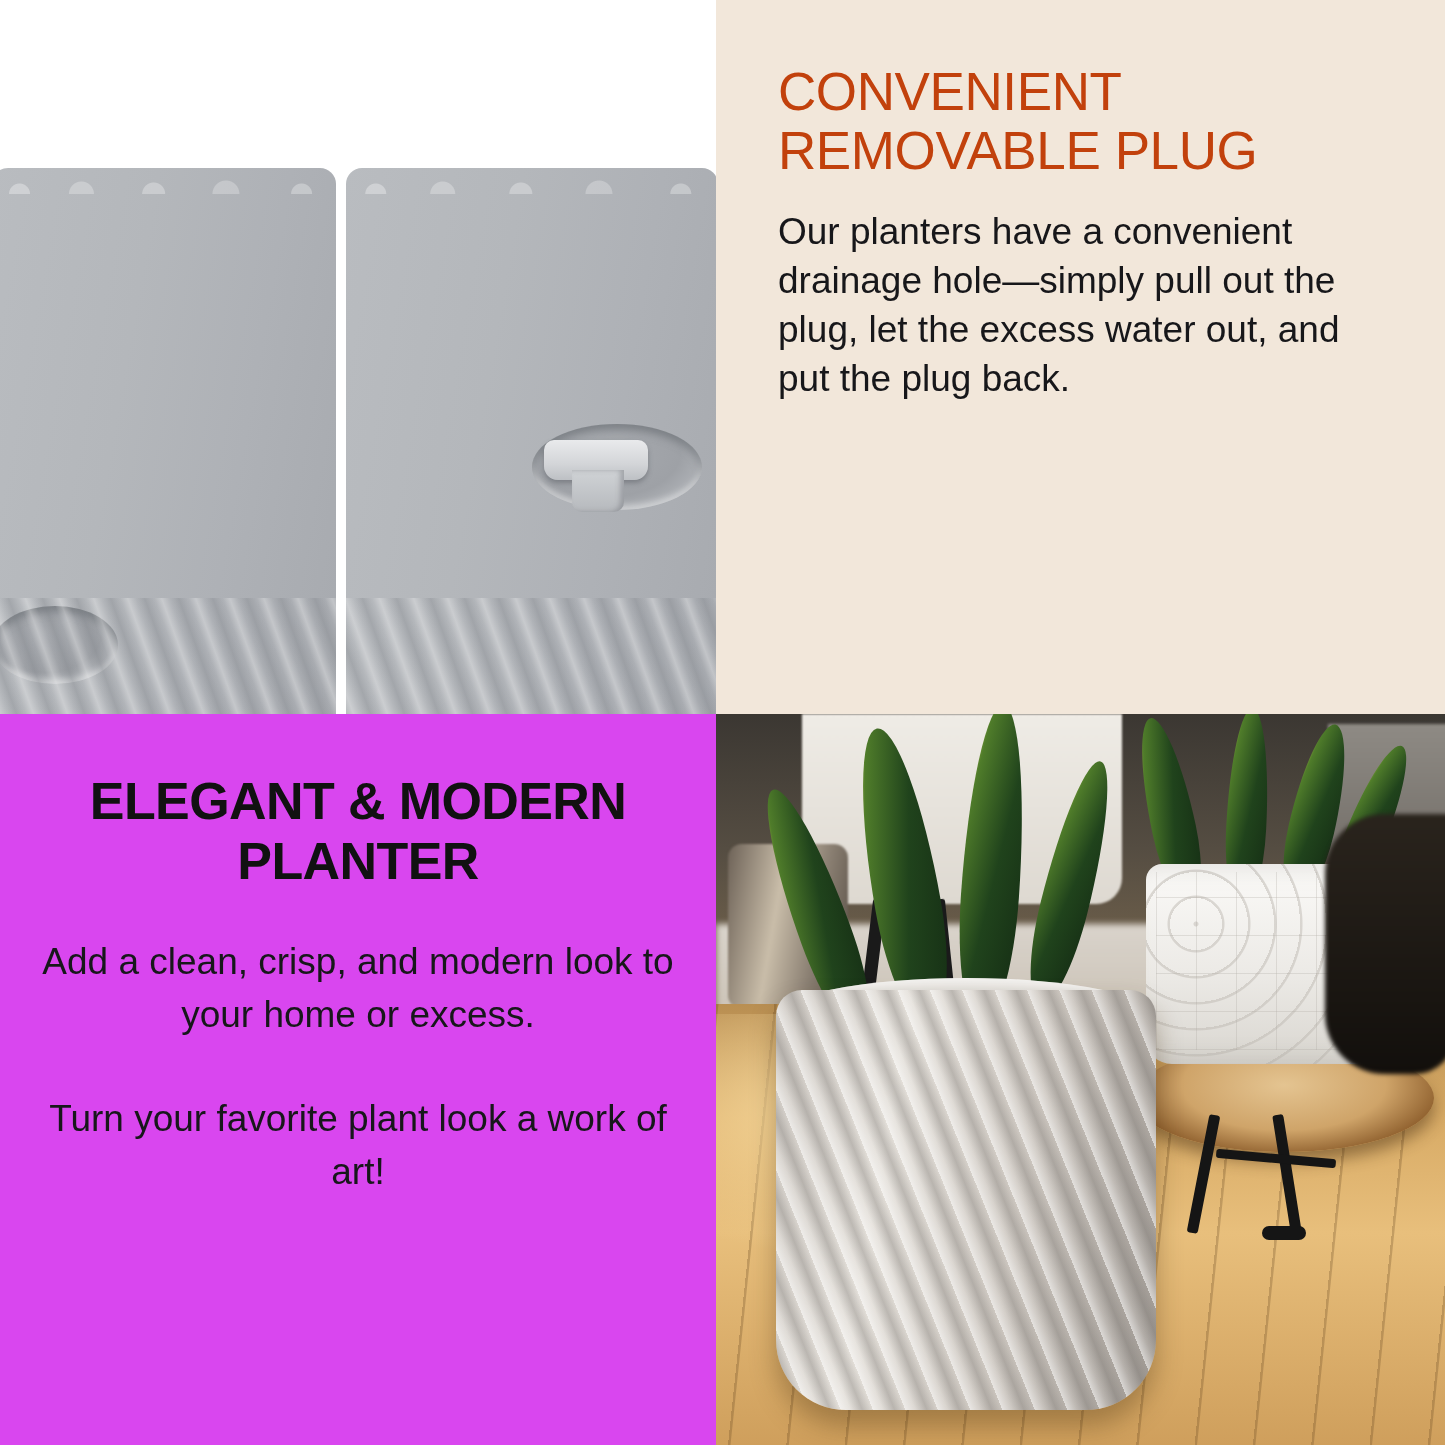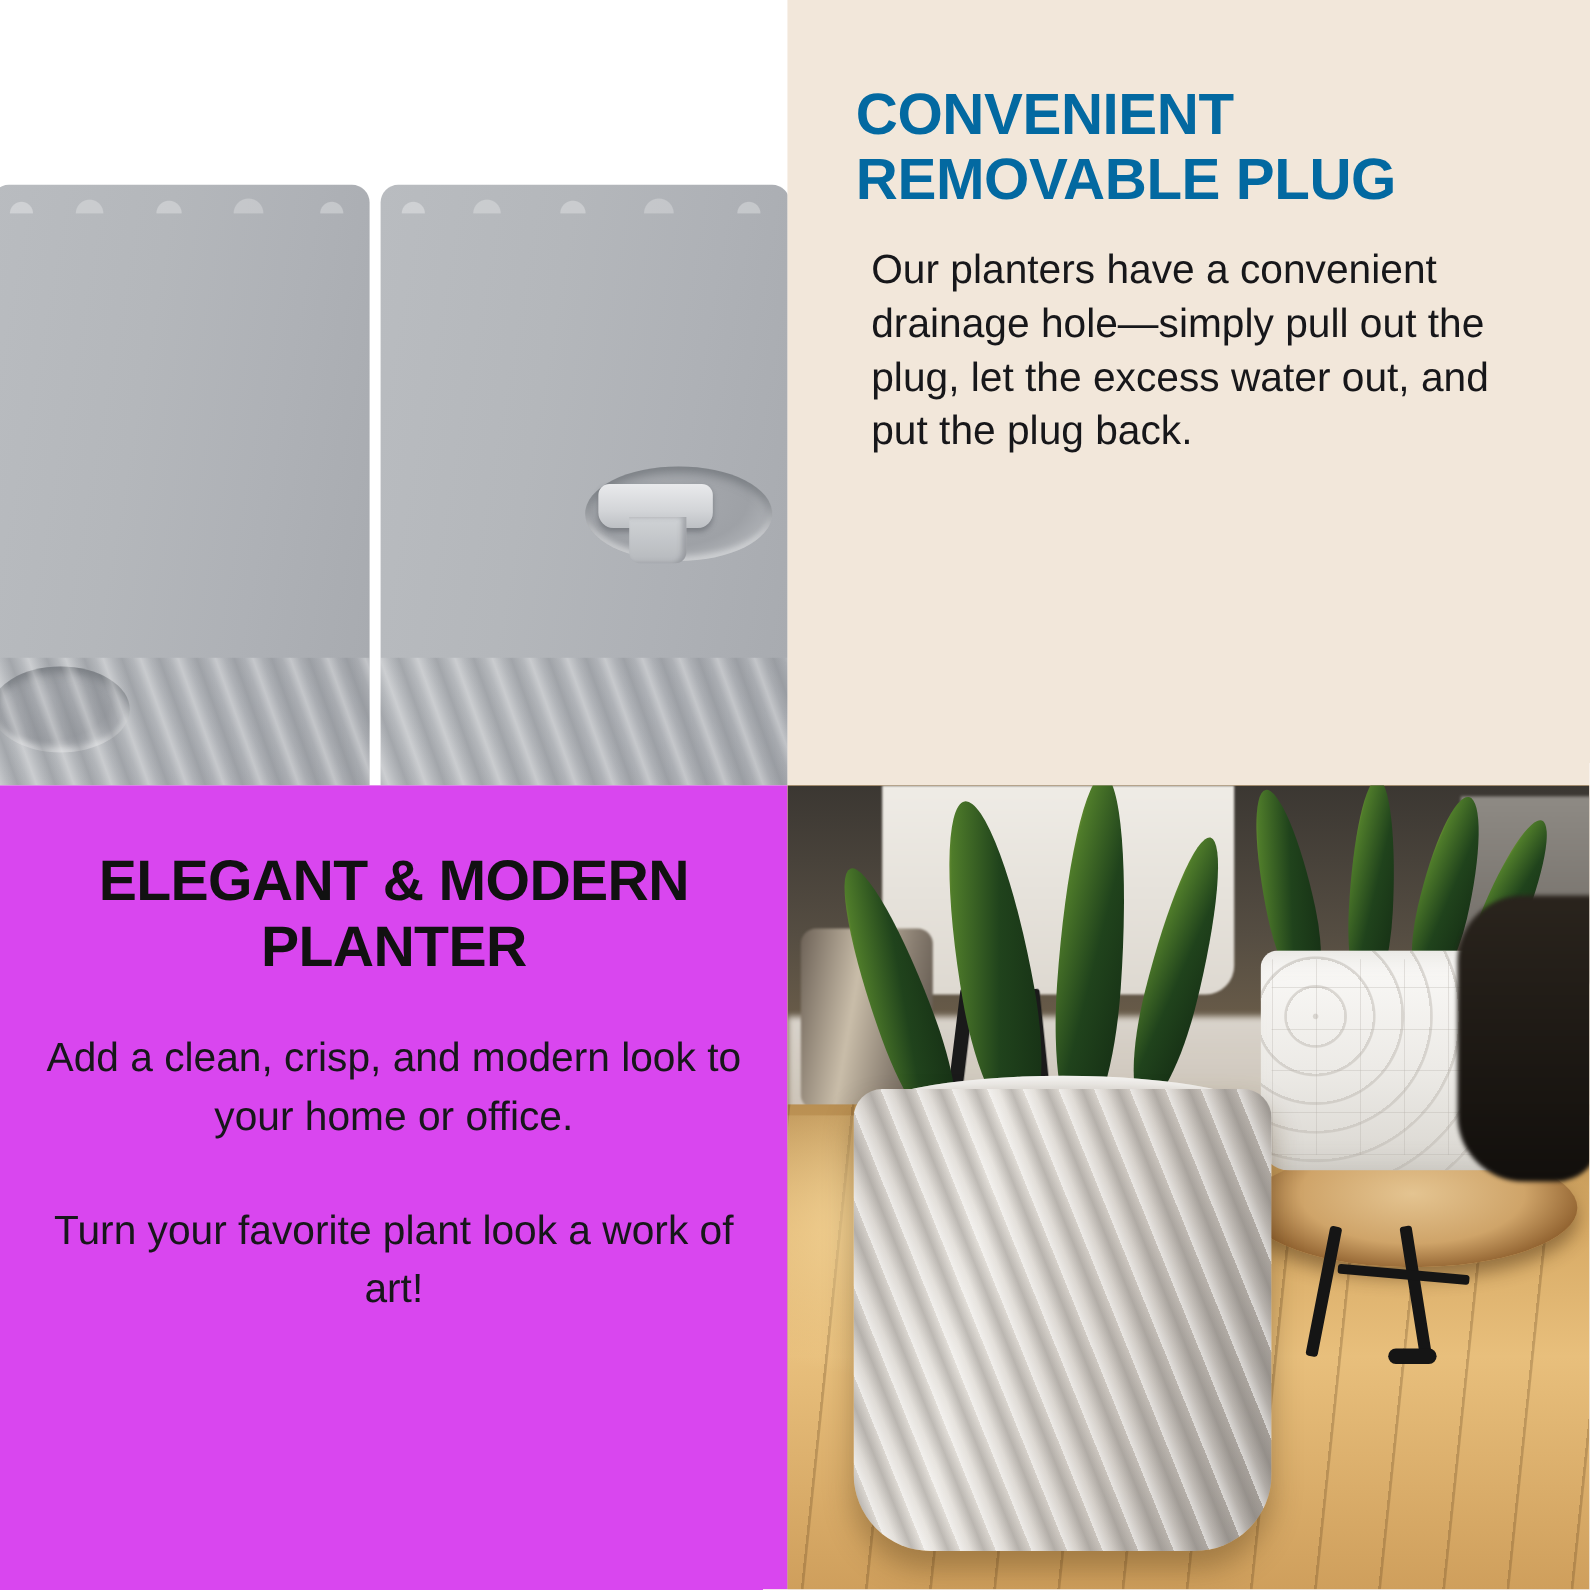--- a/index.html
+++ b/index.html
@@ -107,32 +107,32 @@
   #q-tr {
     left: 716px;
     top: 0;
     width: 729px;
     height: 714px;
     background: #f2e7da;
     padding: 62px 54px 0 62px;
     box-sizing: border-box;
   }
   .headline {
-    font-weight: bold;
+    font-weight: normal;
     font-size: 53px;
     line-height: 1.12;
     letter-spacing: -0.4px;
-    color: #0369a1;
-    margin: 13px 0 26px 0;
+    color: #c2410c;
+    margin: 0 0 26px 0;
   }
   .body-copy {
     font-size: 37px;
     line-height: 1.33;
     color: #17171a;
-    margin: 14px;
+    margin: 0;
   }
 
   
   #q-bl {
     left: 0;
     top: 714px;
     width: 716px;
     height: 731px;
     background: #d946ef;
     padding: 58px 26px 0 26px;
@@ -387,21 +387,21 @@
     </div>
   </div>
 
   <div class="quad" id="q-tr">
     <h1 class="headline">CONVENIENT REMOVABLE PLUG</h1>
     <p class="body-copy">Our planters have a convenient drainage hole—simply pull out the plug, let the excess water out, and put the plug back.</p>
   </div>
 
   <div class="quad" id="q-bl">
     <h2 class="headline-2">ELEGANT &amp; MODERN PLANTER</h2>
-    <p class="body-copy-2">Add a clean, crisp, and modern look to your home or office.</p>
+    <p class="body-copy-2">Add a clean, crisp, and modern look to your home or excess.</p>
     <p class="body-copy-3">Turn your favorite plant look a work of art!</p>
   </div>
 
   <div class="quad" id="q-br">
     <div class="photo">
       <div class="room-dark"></div>
       <div class="rug"></div>
       <div class="white-furniture"></div>
       <div class="steel-pot"></div>
       <div class="leg l1"></div>

